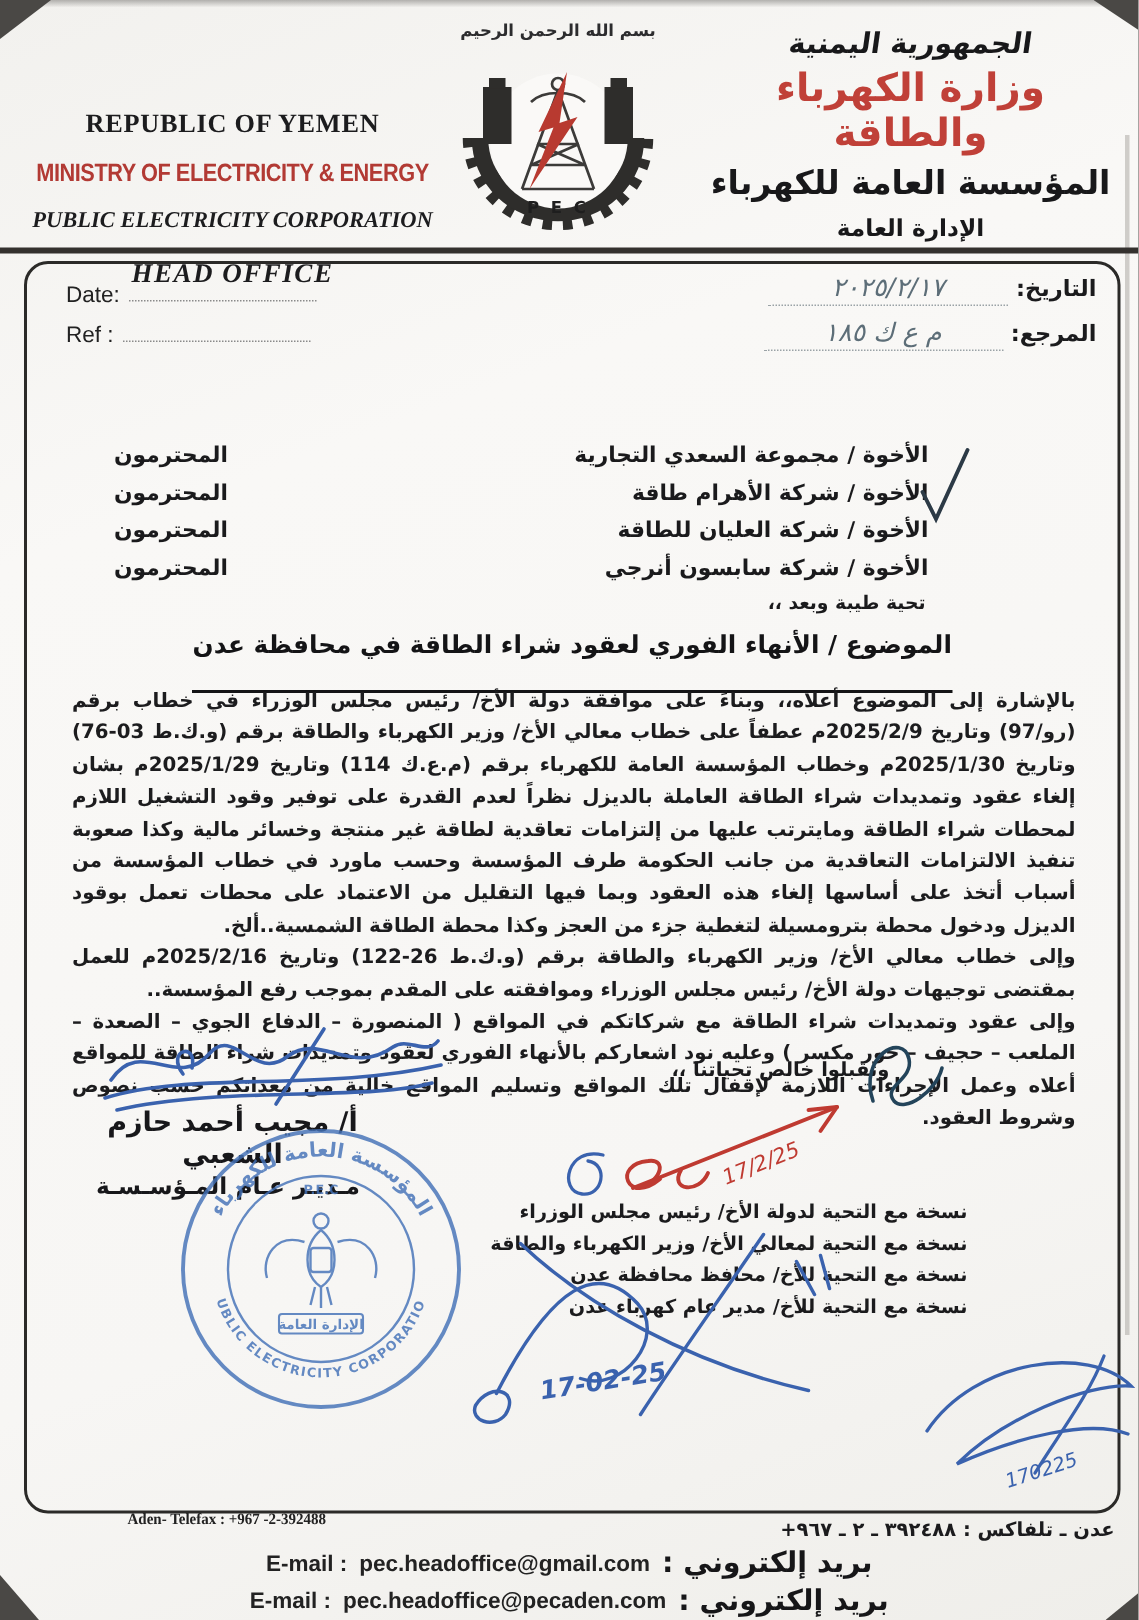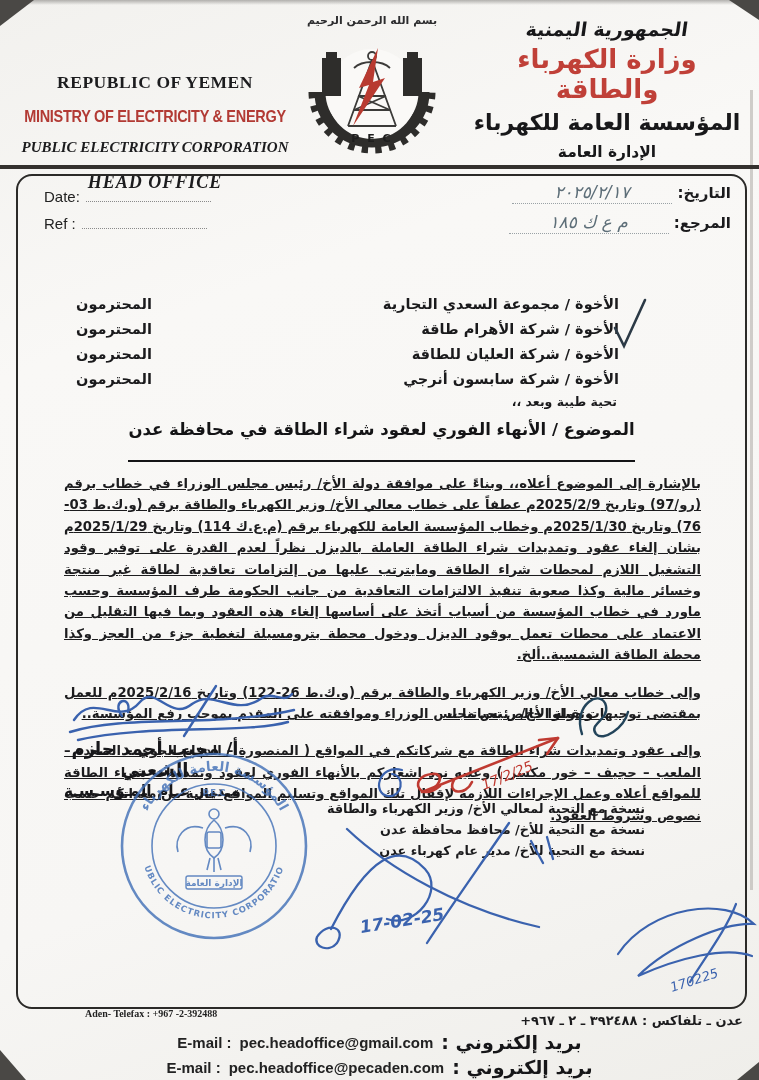--- a/index.html
+++ b/index.html
@@ -50,21 +50,21 @@
   .recip-row{display:flex;justify-content:space-between;font-weight:bold;font-size:14.5px;color:#1a1a1c;line-height:25px;}
   .check-annot{right:96px;top:118px;}
 
   .greeting{right:128px;top:218px;direction:rtl;font-weight:bold;font-size:12.5px;color:#1a1a1c;}
   .subject{left:0;top:244px;width:100%;text-align:center;}
   .subject span{direction:rtl;display:inline-block;font-weight:bold;font-size:16.5px;color:#141416;
                 border-bottom:2px solid #141416;padding-bottom:21px;}
 
   .body-text{left:30px;right:28px;top:281px;direction:rtl;text-align:justify;
              font-size:13.2px;font-weight:bold;color:#1c1c1e;line-height:21.4px;}
-  .body-text p{margin:16px;text-decoration:underline;}
+  .body-text p{margin:0;}
   .closing{right:152px;top:530px;direction:rtl;font-weight:bold;font-size:13px;color:#1a1a1c;}
 
   .sig-name{left:26px;top:562px;width:222px;text-align:center;direction:rtl;font-weight:bold;font-size:18px;color:#17171a;}
   .sig-title{left:20px;top:606px;width:228px;text-align:center;direction:rtl;font-weight:bold;font-size:15.5px;color:#17171a;letter-spacing:1px;}
 
   .cc-list{right:100px;top:622px;direction:rtl;text-align:right;font-weight:bold;font-size:12.8px;color:#1b1b1d;line-height:21px;}
 
   
   .foot-en{position:absolute;left:42px;top:1008px;font-family:Liberation Serif, serif;font-size:10px;color:#222;font-weight:bold;transform:scaleY(1.05);margin-left:43px;}
   .foot-ar{position:absolute;right:16px;top:1013px;direction:rtl;font-weight:bold;font-size:13px;color:#1b1b1d;}
@@ -241,20 +241,21 @@
       </svg>
     </div>
 
     <div class="abs" style="left:352px;top:586px;">
       <svg width="42" height="42" viewBox="0 0 42 42">
         <path d="M32,8 C8,2 2,32 18,34 C32,36 36,14 22,12" fill="none" stroke="#3a62ae" stroke-width="2.2" stroke-linecap="round"></path>
       </svg>
     </div>
 
     <div class="abs cc-list">
+      <div>نسخة مع التحية لدولة الأخ/ رئيس مجلس الوزراء</div>
       <div>نسخة مع التحية لمعالي الأخ/ وزير الكهرباء والطاقة</div>
       <div>نسخة مع التحية للأخ/ محافظ محافظة عدن</div>
       <div>نسخة مع التحية للأخ/ مدير عام كهرباء عدن</div>
     </div>
 
     <div class="abs" style="left:285px;top:635px;">
       <svg width="265" height="145" viewBox="0 0 265 145">
         <g fill="none" stroke="#3a62ae" stroke-width="2.3" stroke-linecap="round">
           <path d="M28,118 C66,44 96,30 122,58 C142,80 112,118 84,108"></path>
           <path d="M44,18 C86,58 156,98 236,116"></path>

